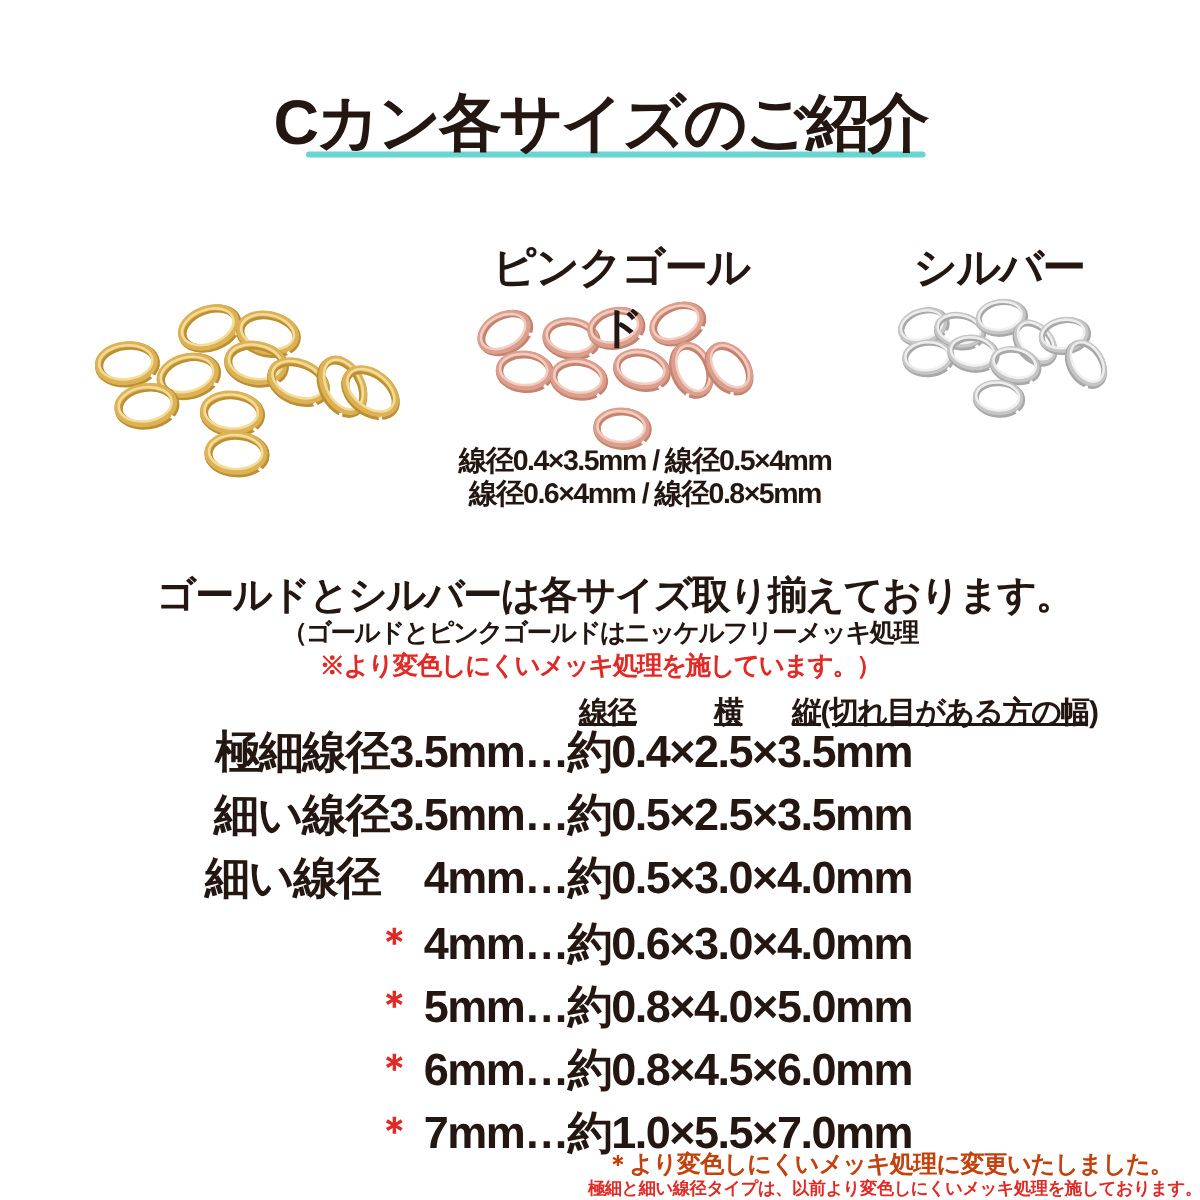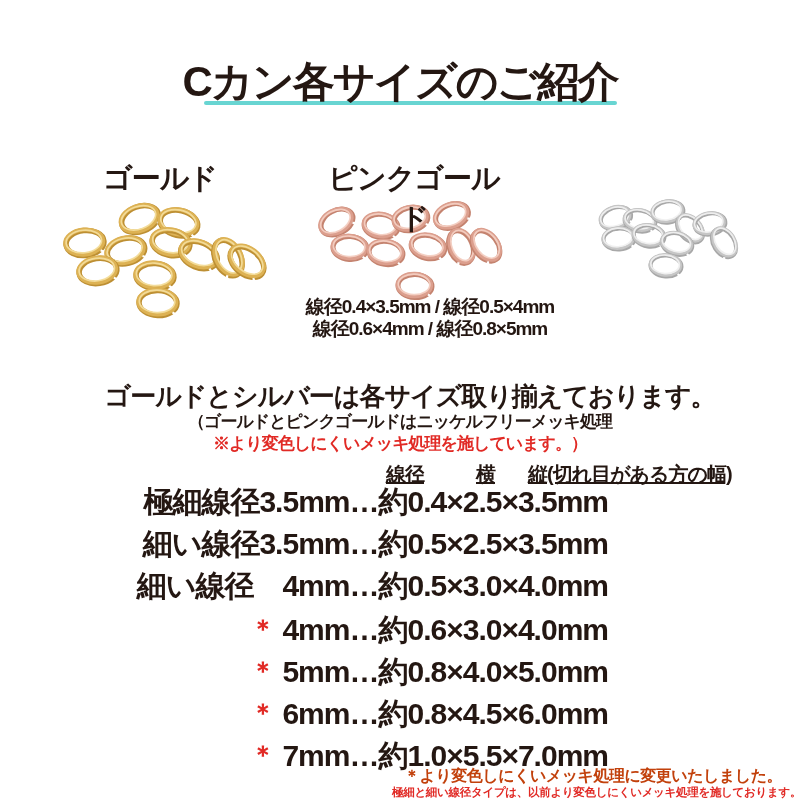--- a/index.html
+++ b/index.html
@@ -217,22 +217,22 @@
           <ellipse cx="-0.7" cy="-1" rx="15.5" ry="10.5" fill="none" stroke="#c6c6c6" stroke-width="2.6"></ellipse>
           <ellipse cx="-1" cy="-1.6" rx="14.3" ry="9.3" fill="none" stroke="#efefef" stroke-width="1.7" opacity="0.95"></ellipse>
           <line x1="12.1" y1="7.3" x2="17.4" y2="10.7" stroke="#ffffff" stroke-width="2.2"></line>
         </g>
       </g>
     </svg>
 
   <h1 class="title">Cカン各サイズのご紹介</h1>
   <div class="underline" style="background: rgb(104, 213, 210);"></div>
 
-  <div class="clabel" style="left:60px">ゴールド</div>
   <div class="clabel" style="left:314px">ピンクゴールド</div>
+  <div class="clabel" style="left:566px">シルバー</div>
 
   <div class="pcap" style="top:294px">線径0.4×3.5mm / 線径0.5×4mm</div>
   <div class="pcap" style="top:316px">線径0.6×4mm / 線径0.8×5mm</div>
 
   <div class="statement">ゴールドとシルバーは各サイズ取り揃えております。</div>
   <div class="subnote">（ゴールドとピンクゴールドはニッケルフリーメッキ処理</div>
   <div class="subnote warn red" style="color: rgb(225, 42, 37);">※より変色しにくいメッキ処理を施しています。）</div>
 
   <div class="thdr">
     <span style="left:386px">線径</span>

